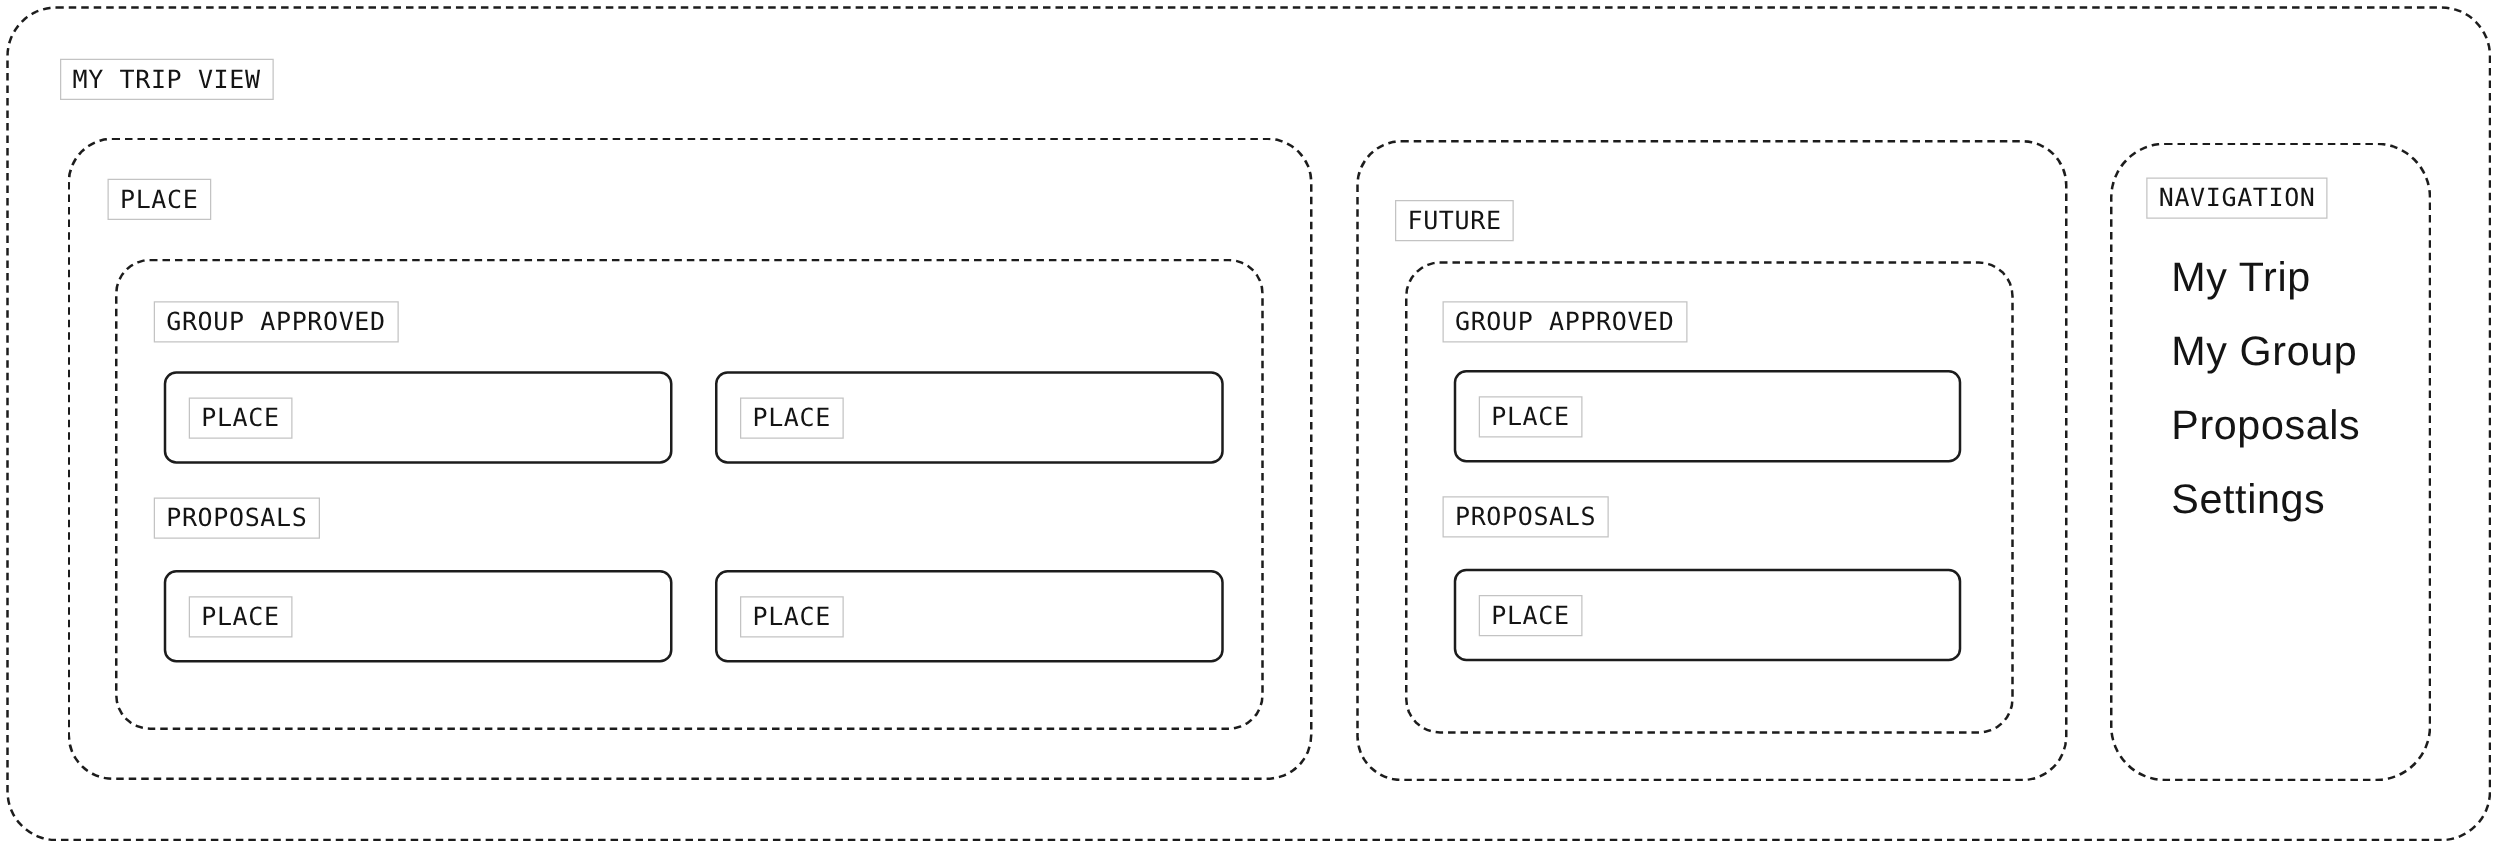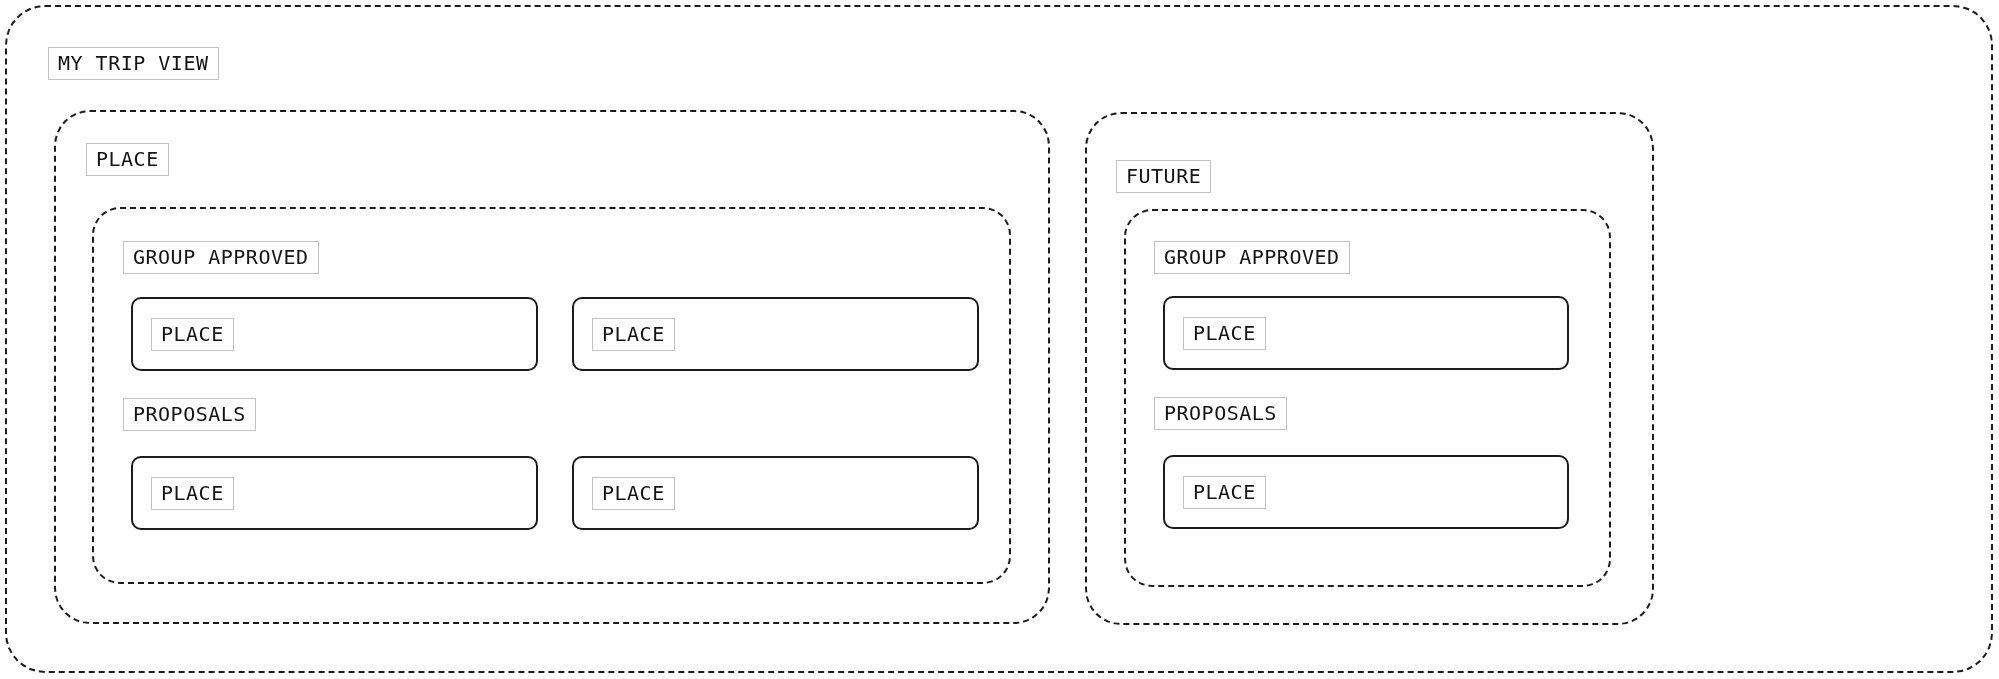--- a/index.html
+++ b/index.html
@@ -136,14 +136,24 @@
       </div>
 
       <span class="tag" style="left:28px; top:186px;">PROPOSALS</span>
 
       <div class="place-card" style="left:37px; top:244px; width:406px;">
         <span class="tag">PLACE</span>
       </div>
     </div>
   </section>
 
+  <aside class="nav-panel" style="left:1681px; top:107px; width:257px; height:511px;">
+    <span class="tag" style="left:27px; top:26px;">NAVIGATION</span>
+
+    <ul class="nav-list">
+      <li class="nav-item">My Trip</li>
+      <li class="nav-item">My Group</li>
+      <li class="nav-item">Proposals</li>
+      <li class="nav-item">Settings</li>
+    </ul>
+  </aside>
 
 </div>
 
 </body></html>

